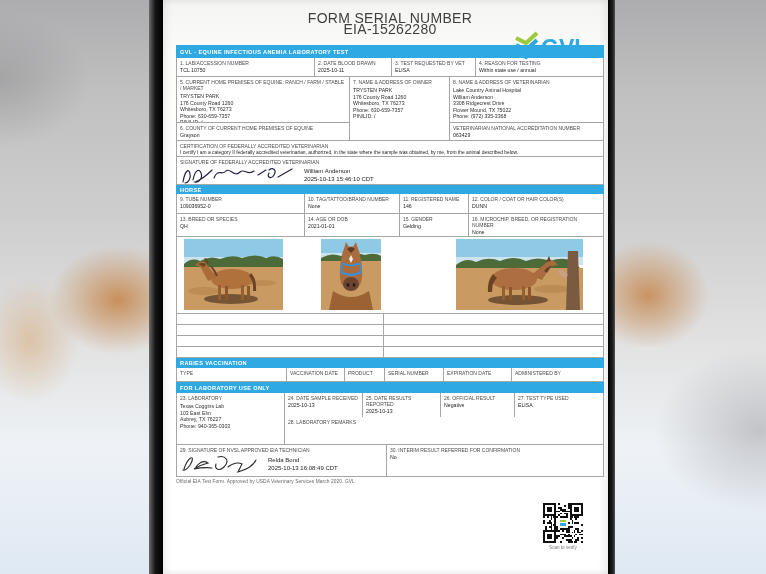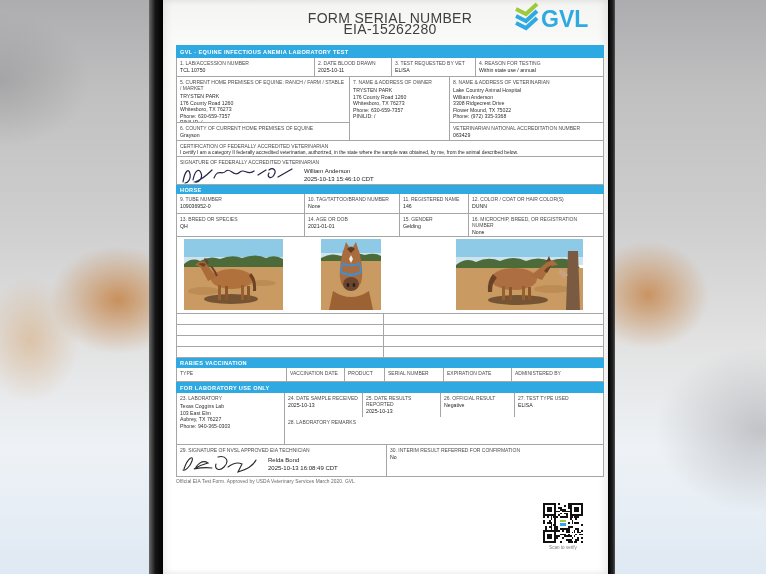--- a/index.html
+++ b/index.html
@@ -16,21 +16,21 @@
       linear-gradient(180deg,#adadaf 0%,#c0c0c1 16%,#cecece 38%,#e2e2e2 60%,#eef2f6 78%,#dfe9f3 100%);}
   .edge{position:absolute;top:0;height:574px;}
   .edge-l{left:149px;width:14px;background:linear-gradient(90deg,#6a6a6a,#151515 45%,#000);}
   .edge-r{left:608px;width:7px;background:linear-gradient(90deg,#000,#222 70%,#555);}
   .page{position:absolute;left:163px;top:0;width:445px;height:574px;
         background:linear-gradient(180deg,#f4f4f2,#fcfcfb 10%,#ffffff 35%);
         box-shadow:inset -4px 0 7px rgba(0,0,0,.07), inset 4px 0 6px rgba(0,0,0,.06);}
   .content{position:absolute;left:13px;top:0;width:428px;color:#333;}
   .titleblock{margin-top:13px;text-align:center;}
   .t1,.t2{font-size:14px;line-height:11px;color:#3f3f3f;letter-spacing:.3px;}
-  .logo{position:absolute;right:2px;top:2px;}
+  .logo{position:absolute;right:2px;top:31px;}
   .bar{background:#2fa9e1;color:#fff;font-weight:bold;font-size:5.6px;
        letter-spacing:.35px;display:flex;align-items:center;padding:0 4px;box-sizing:border-box;}
   .frow{display:flex;border:1px solid #a6a6a6;border-top:none;box-sizing:border-box;width:428px;background:#fff;}
   .cell{border-left:1px solid #a6a6a6;padding:2px 3px;box-sizing:border-box;overflow:hidden;}
   .cell:first-child{border-left:none;}
   .col{border-left:1px solid #a6a6a6;box-sizing:border-box;display:flex;flex-direction:column;}
   .col:first-child{border-left:none;}
   .sub{padding:2px 3px;box-sizing:border-box;overflow:hidden;}
   .sub + .sub{border-top:1px solid #a6a6a6;}
   .lb{display:block;font-size:5px;line-height:6px;color:#4c4c4c;}

